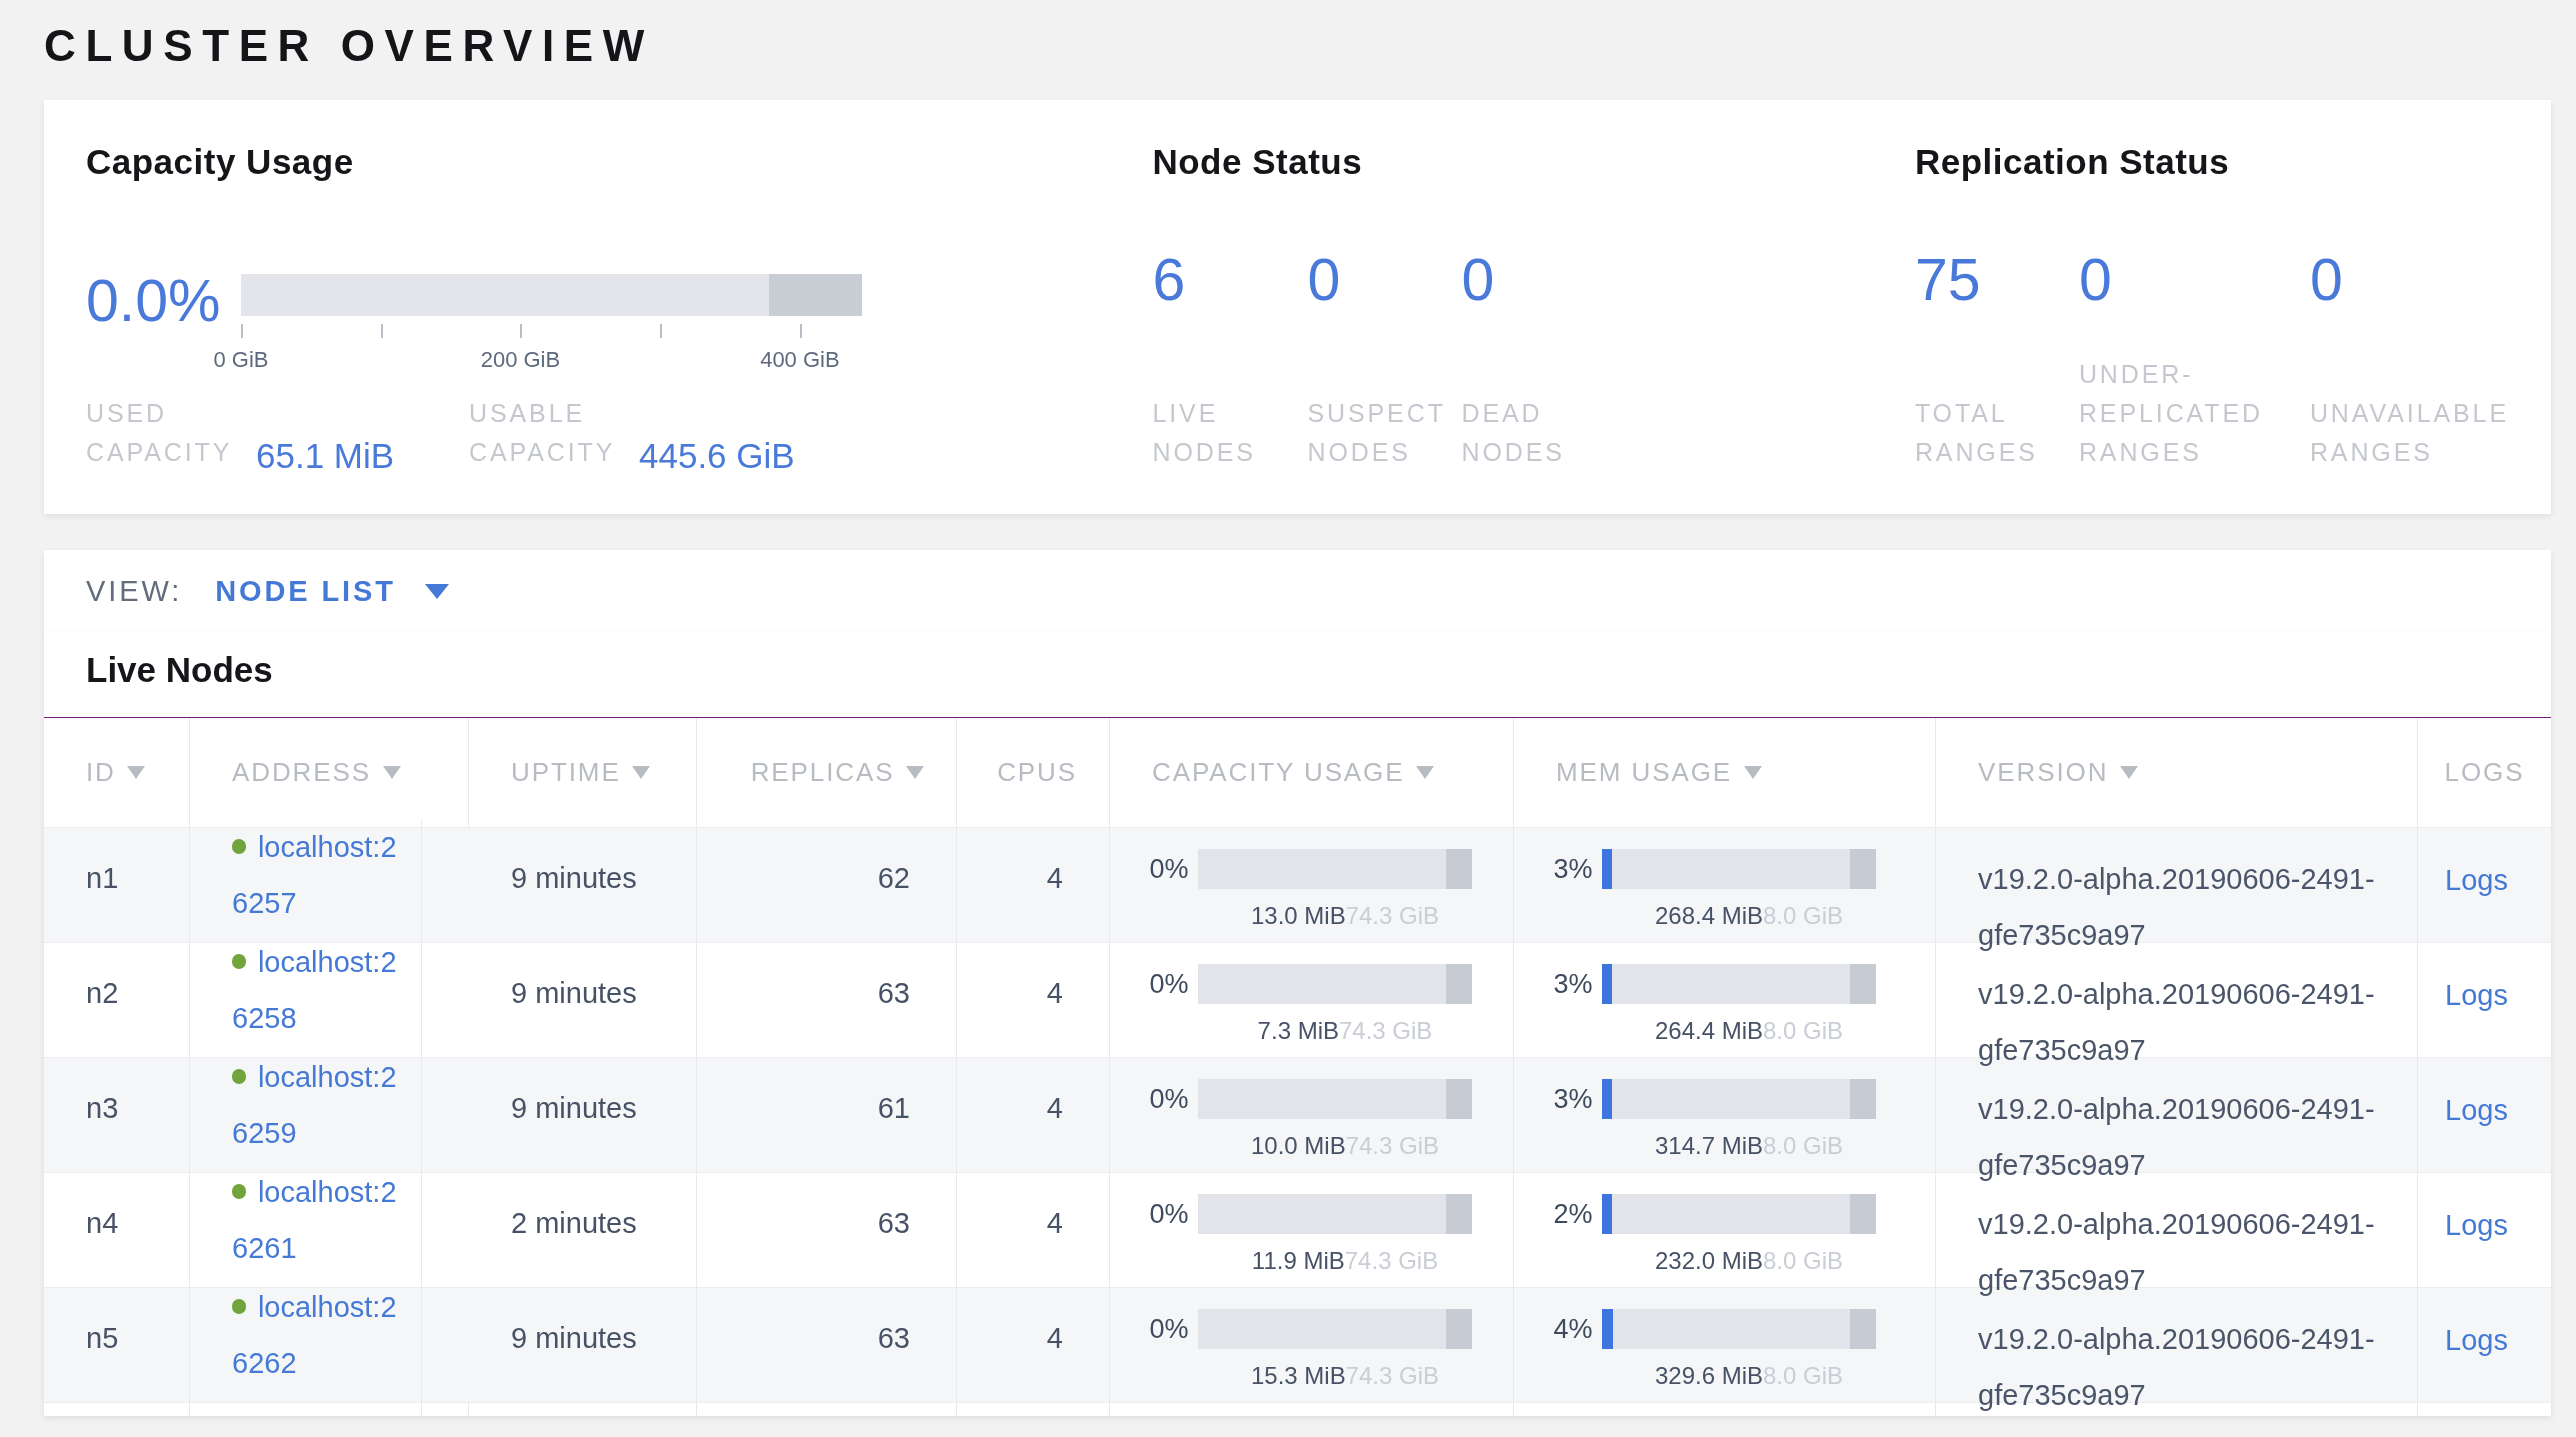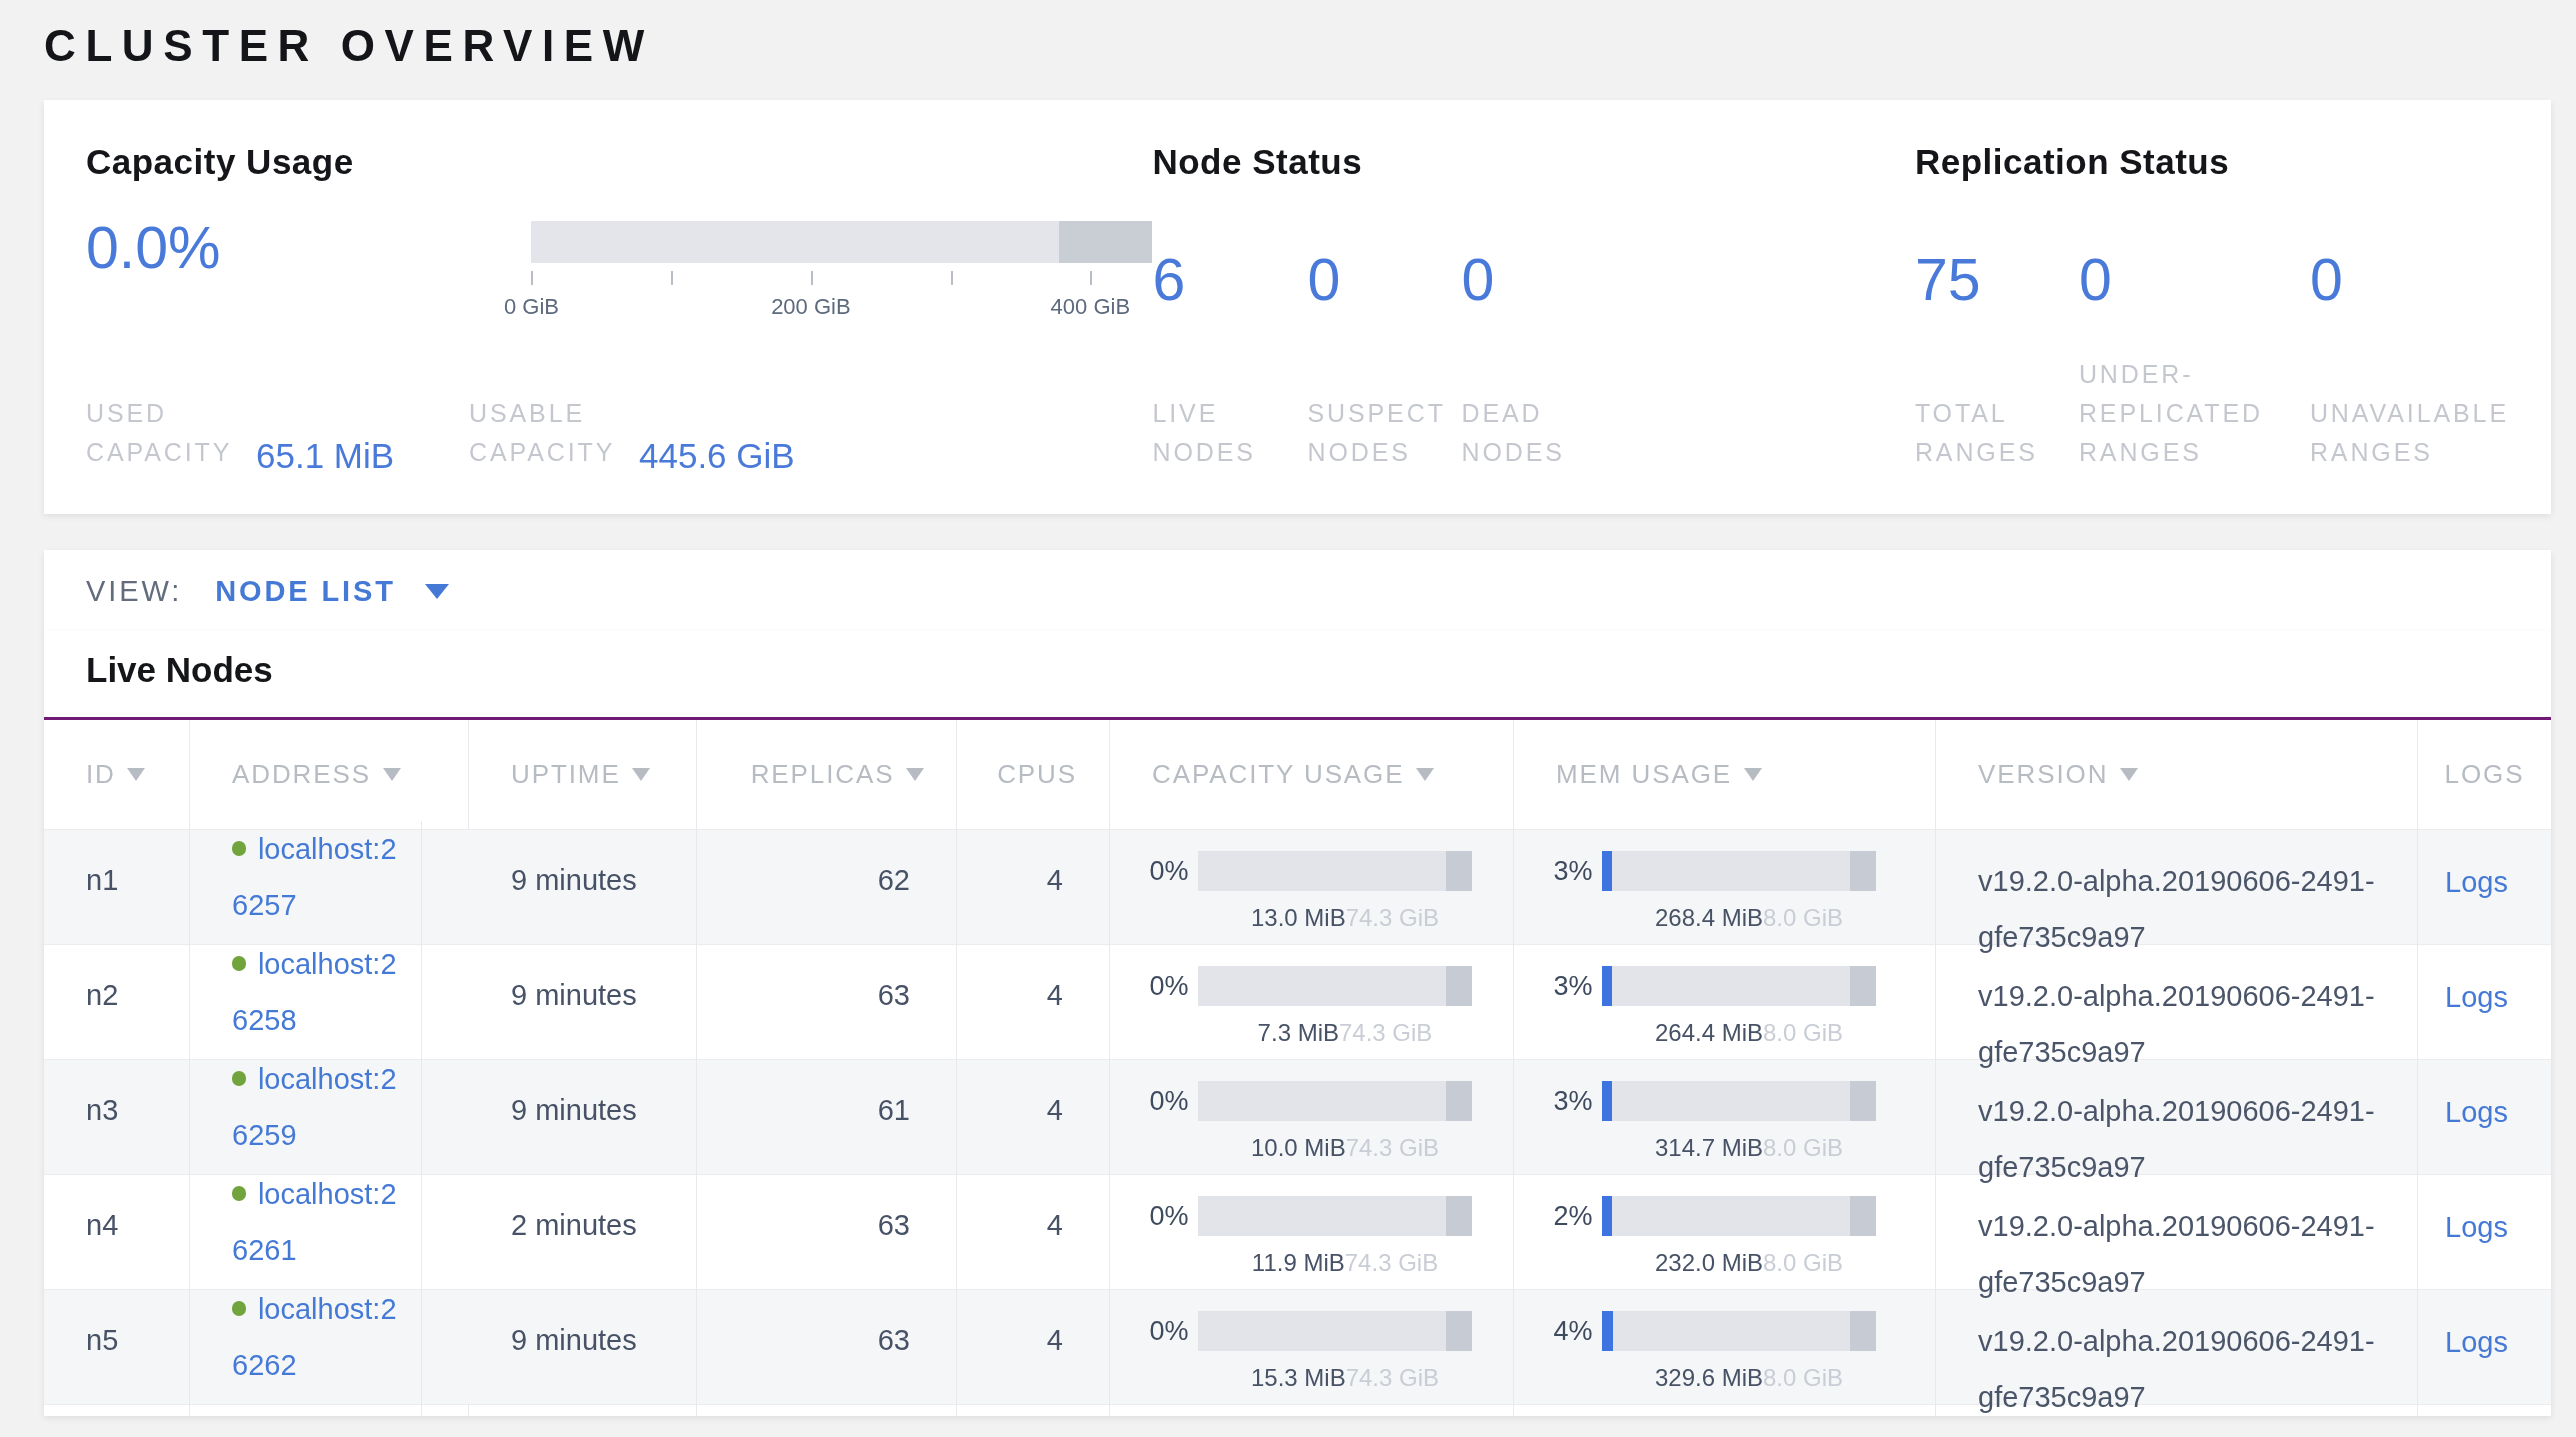--- a/index.html
+++ b/index.html
@@ -11,21 +11,21 @@
   .panel { position:absolute; left:44px; width:2507px; background:#ffffff; box-shadow:0 2.9px 6.7px rgba(0,0,0,0.09); }
   .summary-panel { top:100px; height:414px; padding:42px; display:flex; }
 
   .section { display:flex; flex-direction:column; height:100%; }
   .section-capacity { width:1070px; }
   .section-nodes { width:765px; }
   .section-replication { flex:1; }
   .section-heading { font-size:35px; font-weight:700; color:#141619; letter-spacing:0.5px; }
 
   
-  .cap-chart { display:flex; margin-top:37px;justify-content:space-between; }
+  .cap-chart { display:flex; margin-top:90px; }
   .cap-percent { font-size:59px; color:#4a7ad9; line-height:59px; width:155px; flex:none; }
   .cap-bar-wrap { position:relative; width:621px; margin-top:1.9px; }
   .cap-bar { position:relative; height:42px; background:#e3e5eb; }
   .cap-bar-cap { position:absolute; right:0; top:0; bottom:0; width:15%; background:#c9cdd4; }
   .tick { position:absolute; top:50px; width:1.9px; height:14.4px; background:#b9bdc5; }
   .tick-label { position:absolute; top:73px; transform:translateX(-50%); font-size:22px; color:#5d6a7d; white-space:nowrap; }
 
   .stat-row { margin-top:auto; display:flex; }
   .stat { display:flex; align-items:flex-end; }
   .caption { font-size:25px; letter-spacing:2.9px; color:#c4c8ce; line-height:39px; }
@@ -43,21 +43,21 @@
   
   .view-bar { top:550px; height:83px; display:flex; align-items:center; padding:0 42px; }
   .view-label { font-size:29px; letter-spacing:2.9px; color:#626c7d; }
   .view-select { display:flex; align-items:center; margin-left:33px; cursor:pointer; }
   .view-value { font-size:29px; letter-spacing:2.9px; color:#4579d6; font-weight:700; }
   .chevron { width:0; height:0; border-left:12.5px solid transparent; border-right:12.5px solid transparent; border-top:15.3px solid #4579d6; margin-left:29px; }
 
   
   .table-panel { top:631px; height:785px; overflow:hidden; }
   .table-title { font-size:35px; font-weight:700; color:#141619; margin:19px 0 0 42px; }
-  .table { margin-top:27px; border-top:3px solid #701a75; }
+  .table { margin-top:27px; border-top:1px solid #701a75; }
   .tr, .thead { display:grid; grid-template-columns:146px 279px 228px 260px 153px 404px 422px 482px 133px; }
   .th { height:109px; display:flex; align-items:center; font-size:26px; letter-spacing:1.9px; color:#b7bbc2; padding-left:42px; border-right:1px solid #e7e9ec; white-space:nowrap; }
   .th:last-child { border-right:none; }
   .th.right { justify-content:flex-end; padding-right:32px; padding-left:0; }
   .th.center { justify-content:center; padding-left:0; }
   .sort { width:0; height:0; border-left:9.6px solid transparent; border-right:9.6px solid transparent; border-top:13.4px solid #b7bbc2; margin-left:11.5px; display:inline-block; }
   .tr { height:115px; border-top:1px solid #ececee; }
   .tr.odd { background:#f5f6f7; }
   .tr.even { background:#ffffff; }
   .td { border-right:1px solid #e7e9ec; font-size:29px; color:#475266; padding:31px 16px 0 42px; line-height:38px; }

